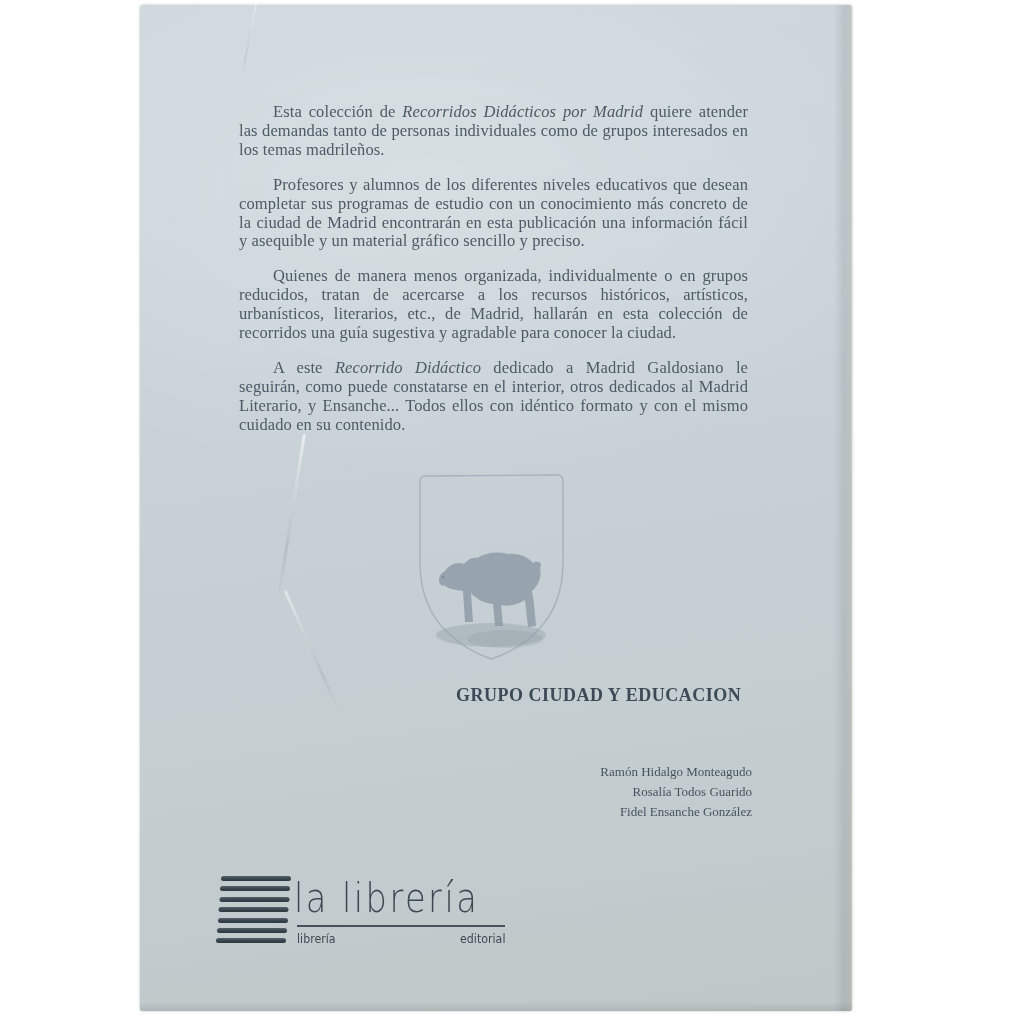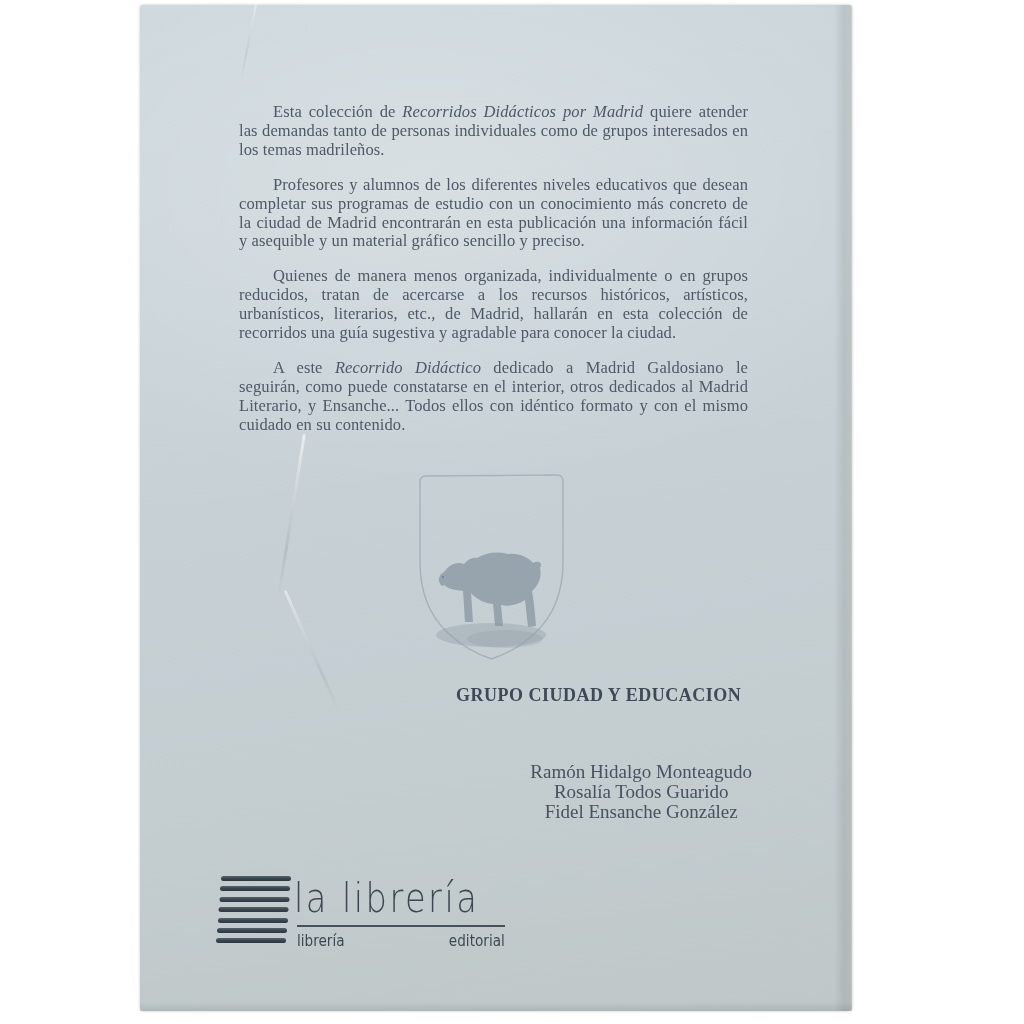--- a/index.html
+++ b/index.html
@@ -68,22 +68,22 @@
   .group-title{
     position:absolute;left:316px;top:680px;
     margin:0;
     font-size:18px;font-weight:bold;
     letter-spacing:.5px;
     color:var(--heading-ink);
     white-space:nowrap;
   }
   .authors{
     position:absolute;right:100px;top:757px;
-    text-align:center;
-    font-size:19px;line-height:19.8px;
+    text-align:right;
+    font-size:13px;line-height:19.8px;
     color:#46525f;
   }
 
   
   .pub-bars{position:absolute;left:76px;top:871px;width:72px;}
   .pub-bars .bar{
     height:5px;margin-bottom:5.4px;width:70px;
     background:linear-gradient(to bottom,#55626c,#37434d 55%,#2e3941);
     border-radius:2.5px;
   }
@@ -107,21 +107,21 @@
     opacity:.92;
   }
   .logo-underline{
     position:absolute;left:157px;top:920px;width:208px;height:2px;
     background:#39454f;opacity:.9;
   }
   .logo-sub{
     position:absolute;left:157px;top:926px;width:208px;
     display:flex;justify-content:space-between;
     font-family:"DejaVu Sans", sans-serif;
-    font-size:16px;line-height:1.2;
+    font-size:13px;line-height:1.2;
     color:var(--logo-ink);
     opacity:.92;
     text-align:center;
   }
   .logo-sub span:first-child{transform:scaleX(.85);transform-origin:left center;}
   .logo-sub span:last-child{transform:scaleX(.85);transform-origin:right center;}
 </style>
 </head>
 <body>
 

